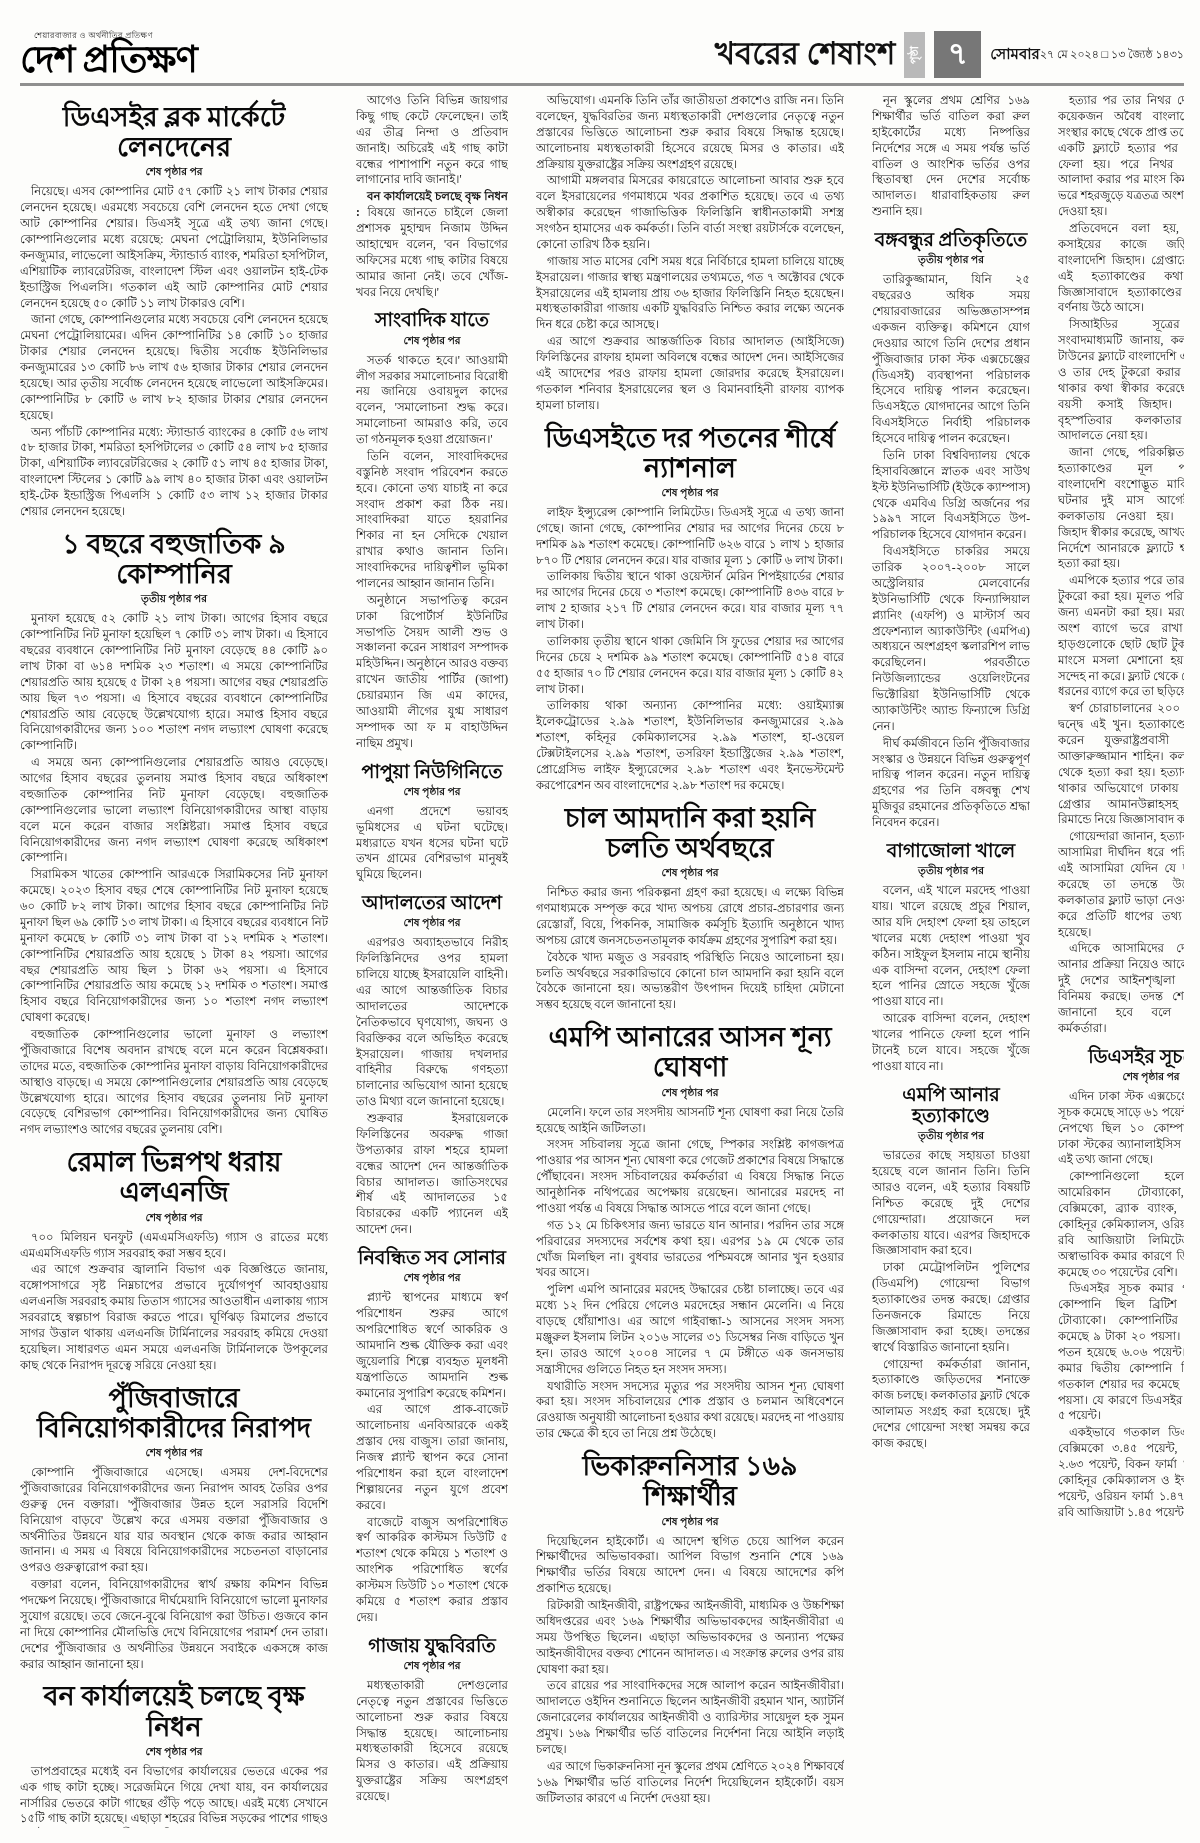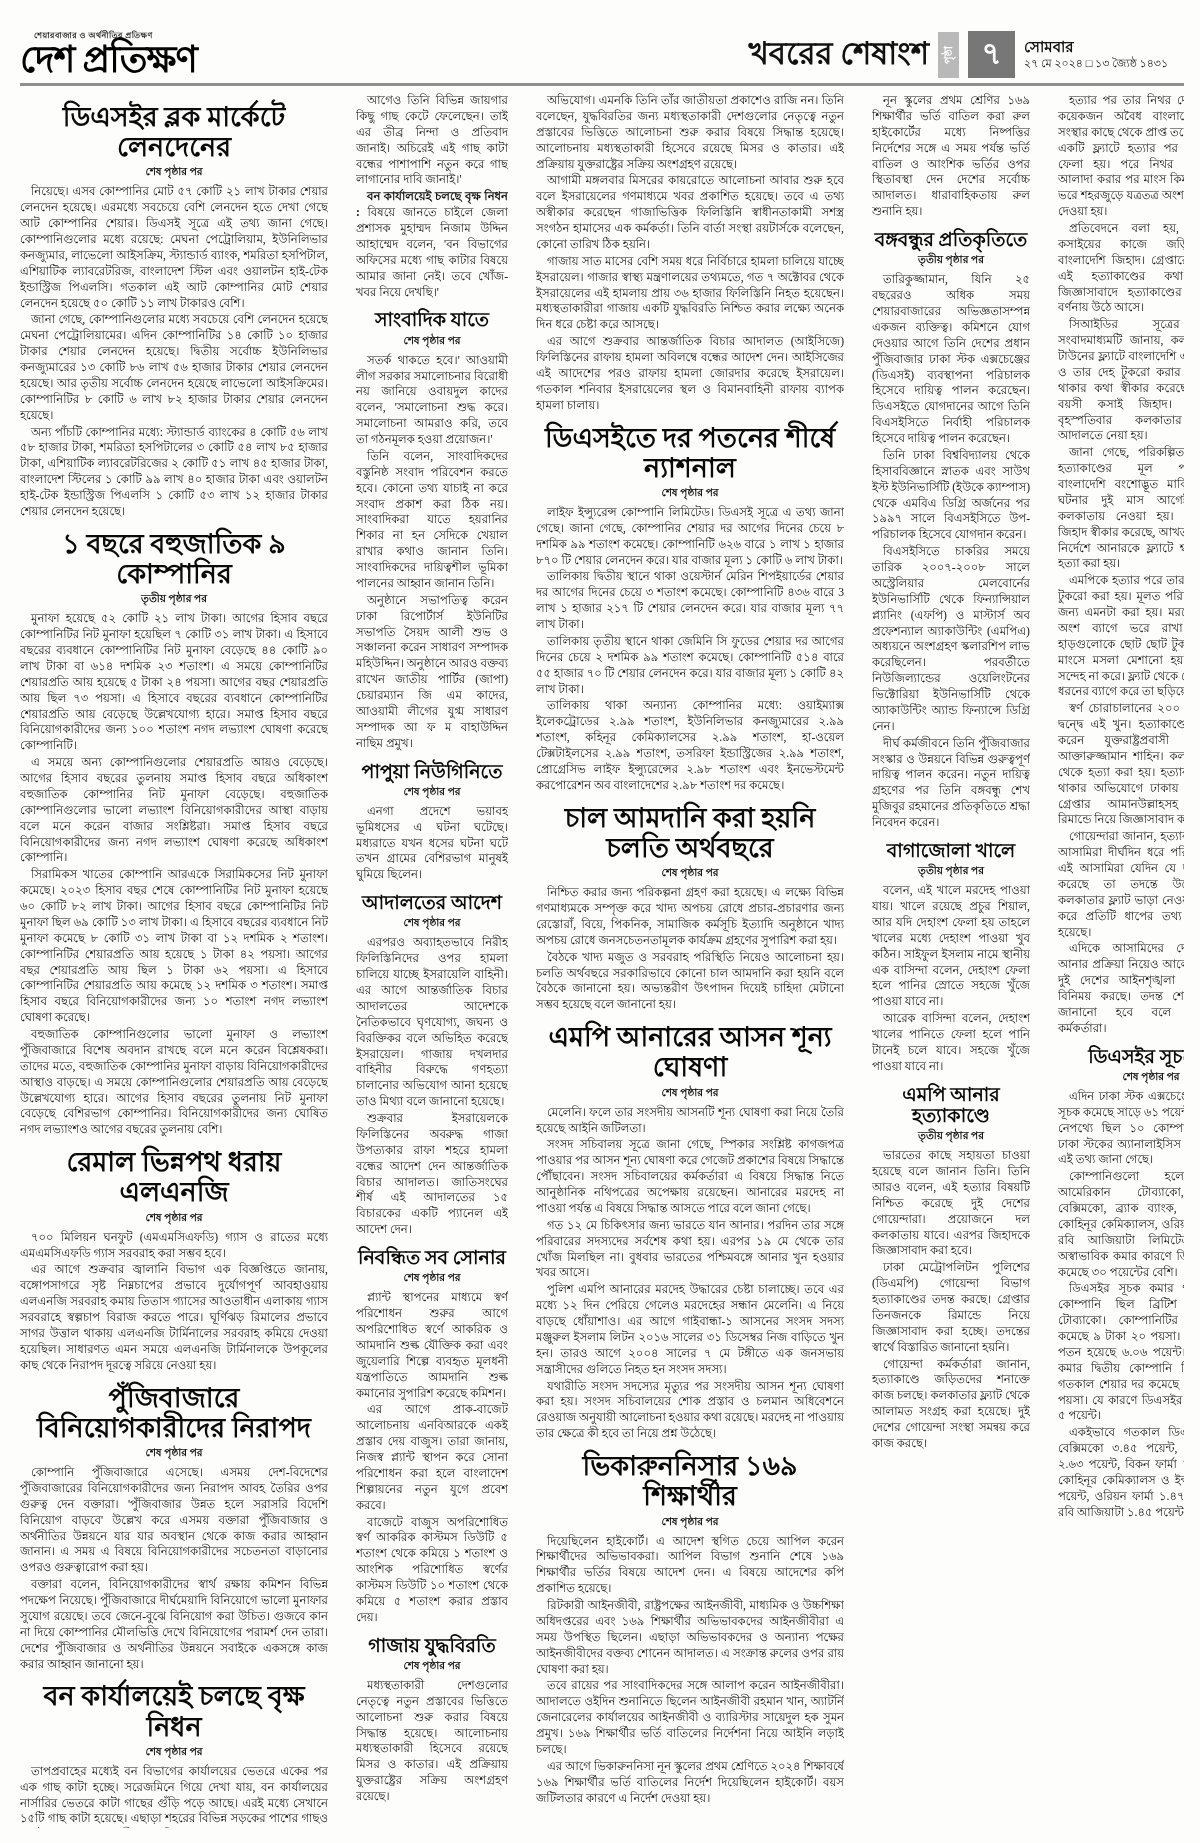--- a/index.html
+++ b/index.html
@@ -13,36 +13,36 @@
     overflow:hidden;
     box-sizing:border-box;
     padding:6px 16px 10px 20px;
   }
   
   .pagehead{
     display:flex;justify-content:space-between;align-items:flex-end;
     height:72px;border-bottom:3px solid #8f8f8f;padding-bottom:5px;
   }
   .masthead{display:flex;flex-direction:column;line-height:1;}
-  .masthead .tagline{font-size:8px;letter-spacing:.5px;margin-left:14px;margin-bottom:1px;color:#222;font-weight:bold;}
+  .masthead .tagline{font-size:8px;letter-spacing:.5px;margin-left:14px;margin-bottom:1px;color:#222;}
   .masthead .title{font-size:37px;font-weight:700;letter-spacing:-1px;color:#000000;}
   .sectionhead{display:flex;align-items:center;gap:9px;margin-top:24px;}
   .section-title{font-size:31px;font-weight:800;color:#111;line-height:1;padding-bottom:2px;}
   .page-label-box{
     width:21px;height:46px;background:#b9b9b9;color:#fff;
     writing-mode:vertical-rl;transform:rotate(180deg);
     display:flex;align-items:center;justify-content:center;
     font-size:11px;font-weight:700;
   }
   .page-num-box{
     width:47px;height:47px;background:#777;color:#fff;
     display:flex;align-items:center;justify-content:center;
     font-size:31px;font-weight:800;
   }
-  .dateblock{display:flex;flex-direction:column;line-height:1.25;min-width:160px;}
+  .dateblock{display:flex;flex-direction:row;line-height:1.25;min-width:160px;align-items:center;}
   .dateblock .day{font-size:15px;font-weight:800;}
   .dateblock .date{font-size:11px;}
   
   .grid{
     display:grid;
     grid-template-columns:308px 152px 308px 158px 186px;
     column-gap:28px;
     margin-top:7px;
     height:1735px;
     overflow:hidden;
@@ -159,21 +159,21 @@
         <article>
           <p>অভিযোগ। এমনকি তিনি তাঁর জাতীয়তা প্রকাশেও রাজি নন। তিনি বলেছেন, যুদ্ধবিরতির জন্য মধ্যস্থতাকারী দেশগুলোর নেতৃত্বে নতুন প্রস্তাবের ভিত্তিতে আলোচনা শুরু করার বিষয়ে সিদ্ধান্ত হয়েছে। আলোচনায় মধ্যস্থতাকারী হিসেবে রয়েছে মিসর ও কাতার। এই প্রক্রিয়ায় যুক্তরাষ্ট্রের সক্রিয় অংশগ্রহণ রয়েছে।</p>
           <p>আগামী মঙ্গলবার মিসরের কায়রোতে আলোচনা আবার শুরু হবে বলে ইসরায়েলের গণমাধ্যমে খবর প্রকাশিত হয়েছে। তবে এ তথ্য অস্বীকার করেছেন গাজাভিত্তিক ফিলিস্তিনি স্বাধীনতাকামী সশস্ত্র সংগঠন হামাসের এক কর্মকর্তা। তিনি বার্তা সংস্থা রয়টার্সকে বলেছেন, কোনো তারিখ ঠিক হয়নি।</p>
           <p>গাজায় সাত মাসের বেশি সময় ধরে নির্বিচারে হামলা চালিয়ে যাচ্ছে ইসরায়েল। গাজার স্বাস্থ্য মন্ত্রণালয়ের তথ্যমতে, গত ৭ অক্টোবর থেকে ইসরায়েলের এই হামলায় প্রায় ৩৬ হাজার ফিলিস্তিনি নিহত হয়েছেন। মধ্যস্থতাকারীরা গাজায় একটি যুদ্ধবিরতি নিশ্চিত করার লক্ষ্যে অনেক দিন ধরে চেষ্টা করে আসছে।</p>
           <p>এর আগে শুক্রবার আন্তর্জাতিক বিচার আদালত (আইসিজে) ফিলিস্তিনের রাফায় হামলা অবিলম্বে বন্ধের আদেশ দেন। আইসিজের এই আদেশের পরও রাফায় হামলা জোরদার করেছে ইসরায়েল। গতকাল শনিবার ইসরায়েলের স্থল ও বিমানবাহিনী রাফায় ব্যাপক হামলা চালায়।</p>
         </article>
         <article>
           <h2>ডিএসইতে দর পতনের শীর্ষে ন্যাশনাল</h2>
           <div class="subhead">শেষ পৃষ্ঠার পর</div>
           <p>লাইফ ইন্স্যুরেন্স কোম্পানি লিমিটেড। ডিএসই সূত্রে এ তথ্য জানা গেছে। জানা গেছে, কোম্পানির শেয়ার দর আগের দিনের চেয়ে ৮ দশমিক ৯৯ শতাংশ কমেছে। কোম্পানিটি ৬২৬ বারে ১ লাখ ১ হাজার ৮৭০ টি শেয়ার লেনদেন করে। যার বাজার মূল্য ১ কোটি ৬ লাখ টাকা।</p>
-          <p>তালিকায় দ্বিতীয় স্থানে থাকা ওয়েস্টার্ন মেরিন শিপইয়ার্ডের শেয়ার দর আগের দিনের চেয়ে ৩ শতাংশ কমেছে। কোম্পানিটি ৪৩৬ বারে 3 লাখ ১ হাজার ২১৭ টি শেয়ার লেনদেন করে। যার বাজার মূল্য ৭৭ লাখ টাকা।</p>
+          <p>তালিকায় দ্বিতীয় স্থানে থাকা ওয়েস্টার্ন মেরিন শিপইয়ার্ডের শেয়ার দর আগের দিনের চেয়ে ৩ শতাংশ কমেছে। কোম্পানিটি ৪৩৬ বারে ৮ লাখ 2 হাজার ২১৭ টি শেয়ার লেনদেন করে। যার বাজার মূল্য ৭৭ লাখ টাকা।</p>
           <p>তালিকায় তৃতীয় স্থানে থাকা জেমিনি সি ফুডের শেয়ার দর আগের দিনের চেয়ে ২ দশমিক ৯৯ শতাংশ কমেছে। কোম্পানিটি ৫১৪ বারে ৫৫ হাজার ৭০ টি শেয়ার লেনদেন করে। যার বাজার মূল্য ১ কোটি ৪২ লাখ টাকা।</p>
           <p>তালিকায় থাকা অন্যান্য কোম্পানির মধ্যে: ওয়াইম্যাক্স ইলেকট্রোডের ২.৯৯ শতাংশ, ইউনিলিভার কনজ্যুমারের ২.৯৯ শতাংশ, কহিনূর কেমিক্যালসের ২.৯৯ শতাংশ, হা-ওয়েল টেক্সটাইলসের ২.৯৯ শতাংশ, তসরিফা ইন্ডাস্ট্রিজের ২.৯৯ শতাংশ, প্রোগ্রেসিভ লাইফ ইন্স্যুরেন্সের ২.৯৮ শতাংশ এবং ইনভেস্টমেন্ট করপোরেশন অব বাংলাদেশের ২.৯৮ শতাংশ দর কমেছে।</p>
         </article>
         <article>
           <h2>চাল আমদানি করা হয়নি চলতি অর্থবছরে</h2>
           <div class="subhead">শেষ পৃষ্ঠার পর</div>
           <p>নিশ্চিত করার জন্য পরিকল্পনা গ্রহণ করা হয়েছে। এ লক্ষ্যে বিভিন্ন গণমাধ্যমকে সম্পৃক্ত করে খাদ্য অপচয় রোধে প্রচার-প্রচারণার জন্য রেস্তোরাঁ, বিয়ে, পিকনিক, সামাজিক কর্মসূচি ইত্যাদি অনুষ্ঠানে খাদ্য অপচয় রোধে জনসচেতনতামূলক কার্যক্রম গ্রহণের সুপারিশ করা হয়।</p>
           <p>বৈঠকে খাদ্য মজুত ও সরবরাহ পরিস্থিতি নিয়েও আলোচনা হয়। চলতি অর্থবছরে সরকারিভাবে কোনো চাল আমদানি করা হয়নি বলে বৈঠকে জানানো হয়। অভ্যন্তরীণ উৎপাদন দিয়েই চাহিদা মেটানো সম্ভব হয়েছে বলে জানানো হয়।</p>
         </article>
         <article>

